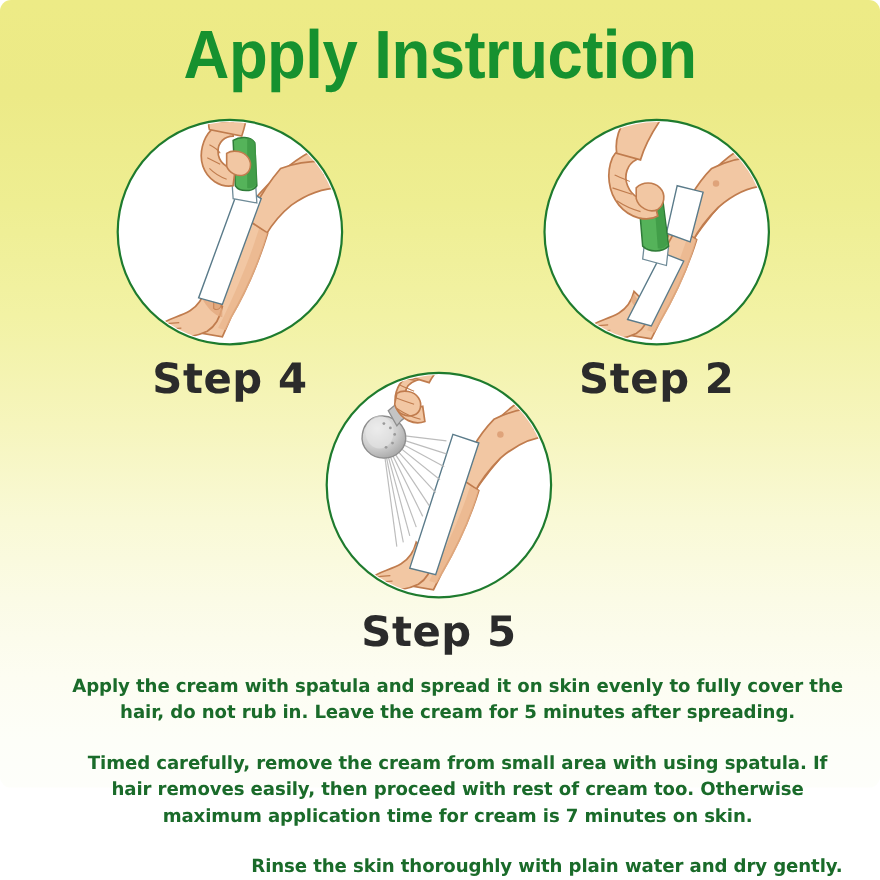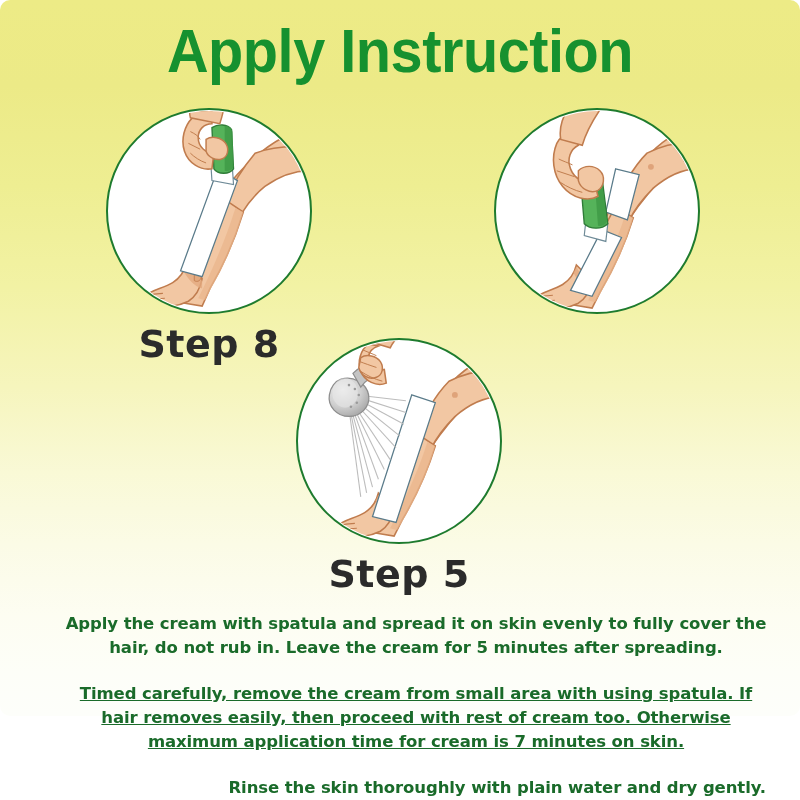--- a/index.html
+++ b/index.html
@@ -92,21 +92,21 @@
     color: #1a6b2a;
   }
   .para {
     font-size: 16.5px;
     line-height: 24px;
     margin: 0 auto;
     width: 744px;
     letter-spacing: -0.1px;
   }
   .para.p1 { margin-bottom: 22px; }
-  .para.p2 { margin-bottom: 22px; width: 700px; text-decoration: underline; }
+  .para.p2 { margin-bottom: 22px; width: 700px; }
   .para.p3 { width: 700px; text-align: right; }
 </style>
 </head>
 <body>
 
 <div id="poster">
 
   <div class="title">Apply Instruction</div>
 
   <div class="step step-1">
@@ -157,21 +157,21 @@
           <path d="M100 30 C106 26 116 28 120 34 C124 40 122 48 116 50
                    C110 52 102 48 100 42 Z" fill="#f2c7a3" stroke="#c07c4e" stroke-width="1.5"></path>
 
           <path d="M84 22 C88 24 92 26 94 30 M82 34 C86 36 90 38 94 40
                    M84 44 C88 48 94 52 100 54" fill="none" stroke="#c07c4e" stroke-width="1"></path>
 
           <path d="M84 8 C82 0 84 -8 90 -12 L120 -10 C118 0 116 8 114 14 Z" fill="#f2c7a3" stroke="#c07c4e" stroke-width="1.5"></path>
         </g>
       </svg>
     </div>
-    <div class="step-label">Step 8</div>
+    <div class="step-label">Step 4</div>
   </div>
 
   <div class="step step-2">
     <div class="circle">
       <svg viewBox="0 0 206 206" xmlns="http://www.w3.org/2000/svg">
         <defs>
           <clipPath id="c2">
               <circle cx="103" cy="103" r="102"></circle>
             </clipPath>
         </defs>
@@ -215,20 +215,21 @@
           <path d="M84 62 C90 56 100 56 106 62 C112 68 110 78 104 82
                    C96 86 86 80 84 72 Z" fill="#f2c7a3" stroke="#c07c4e" stroke-width="1.5"></path>
 
           <path d="M64 50 C68 52 74 54 78 56 M62 62 C68 64 74 66 80 68
                    M66 74 C72 78 80 82 88 84" fill="none" stroke="#c07c4e" stroke-width="1"></path>
 
           <path d="M66 30 C64 18 68 4 78 -6 L110 -6 C100 8 92 22 88 36 Z" fill="#f2c7a3" stroke="#c07c4e" stroke-width="1.6"></path>
         </g>
       </svg>
     </div>
+    <div class="step-label">Step 2</div>
   </div>
 
   <div class="step step-3">
     <div class="circle">
       <svg viewBox="0 0 206 206" xmlns="http://www.w3.org/2000/svg">
         <defs>
           <clipPath id="c3">
               <circle cx="103" cy="103" r="102"></circle>
             </clipPath>
           <radialGradient id="shg" cx="35%" cy="30%" r="75%">

